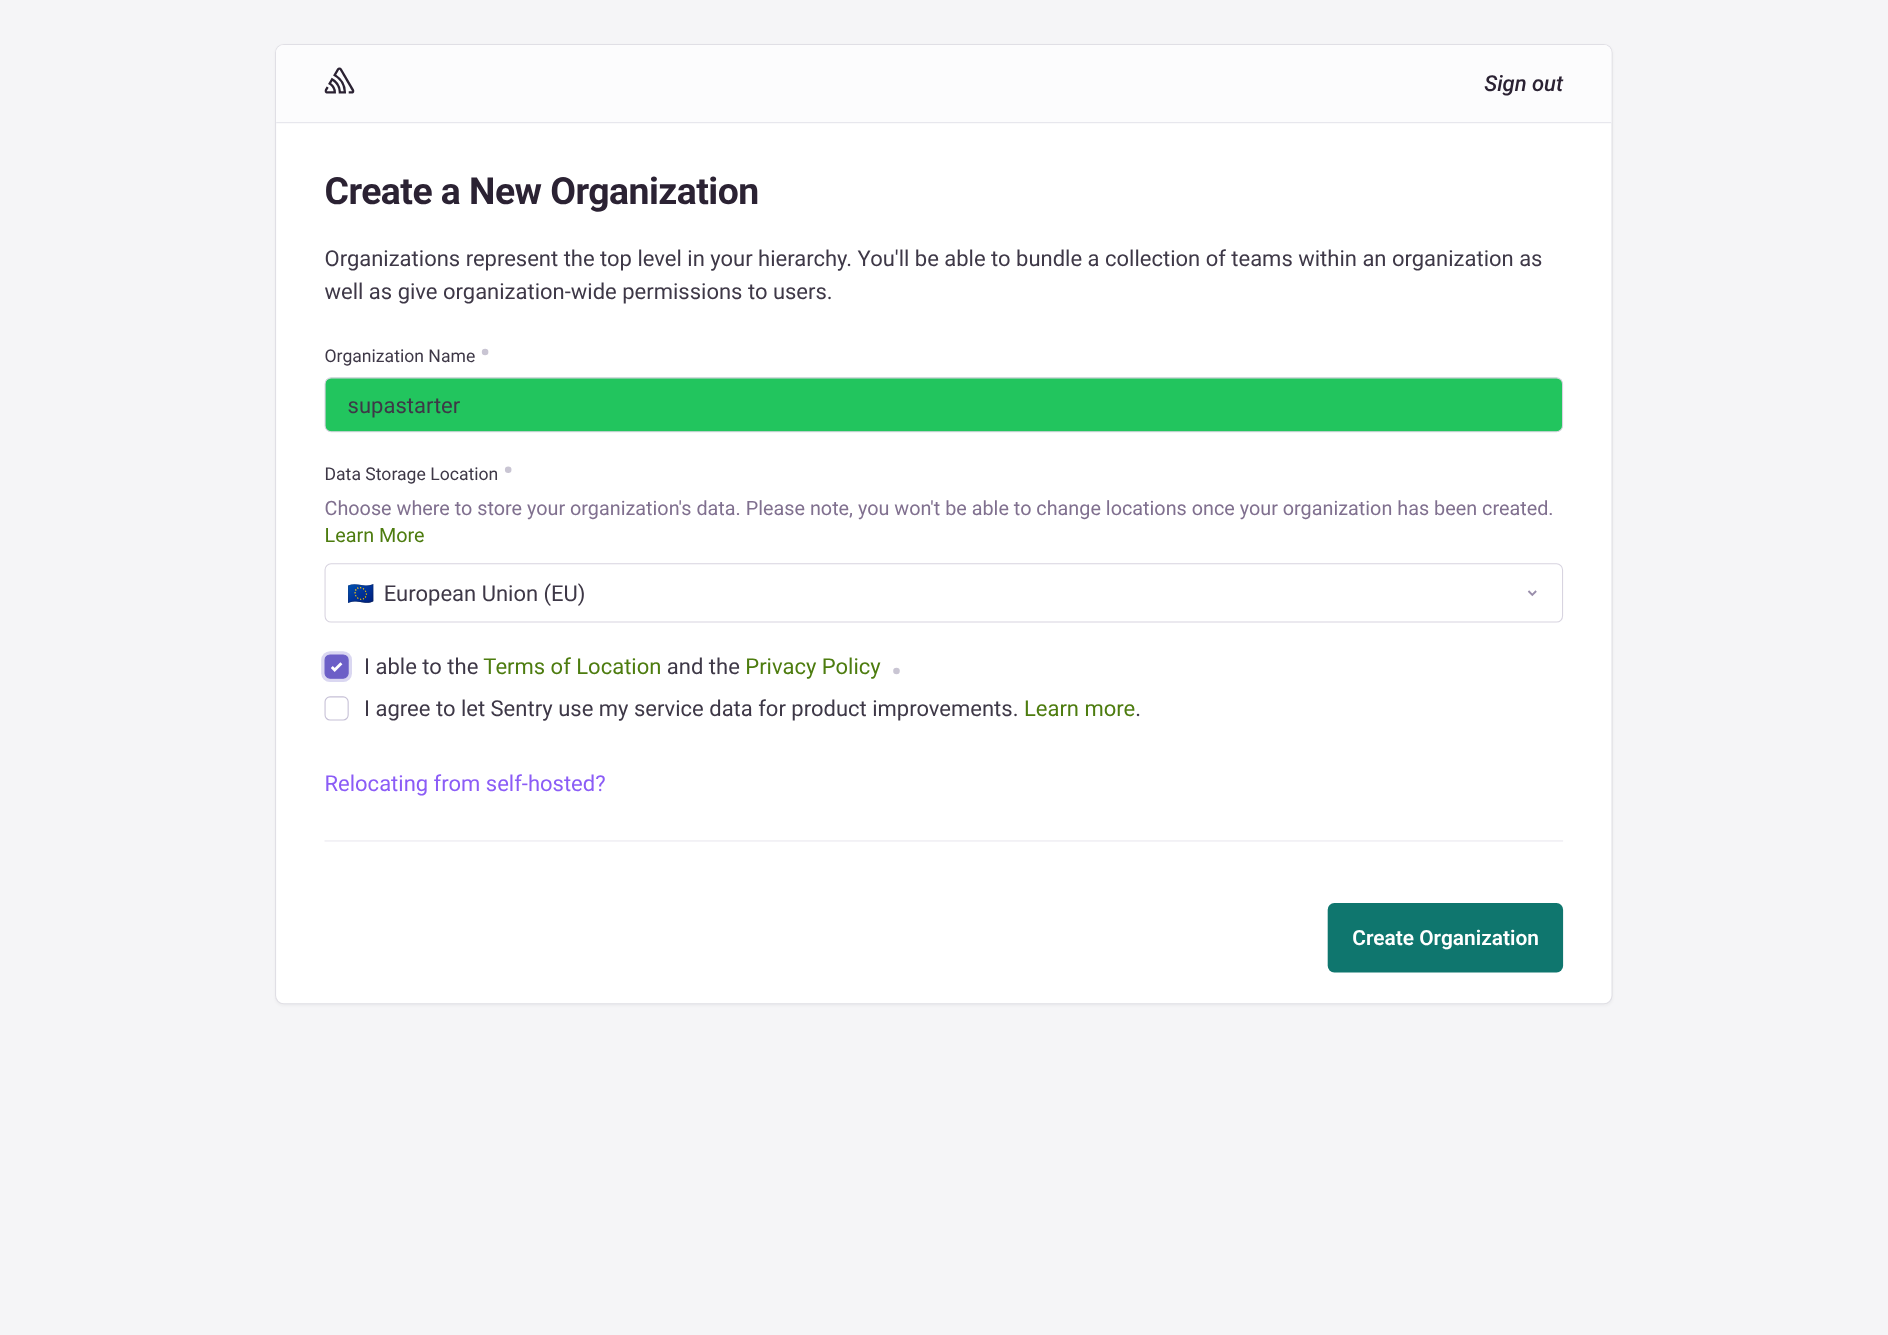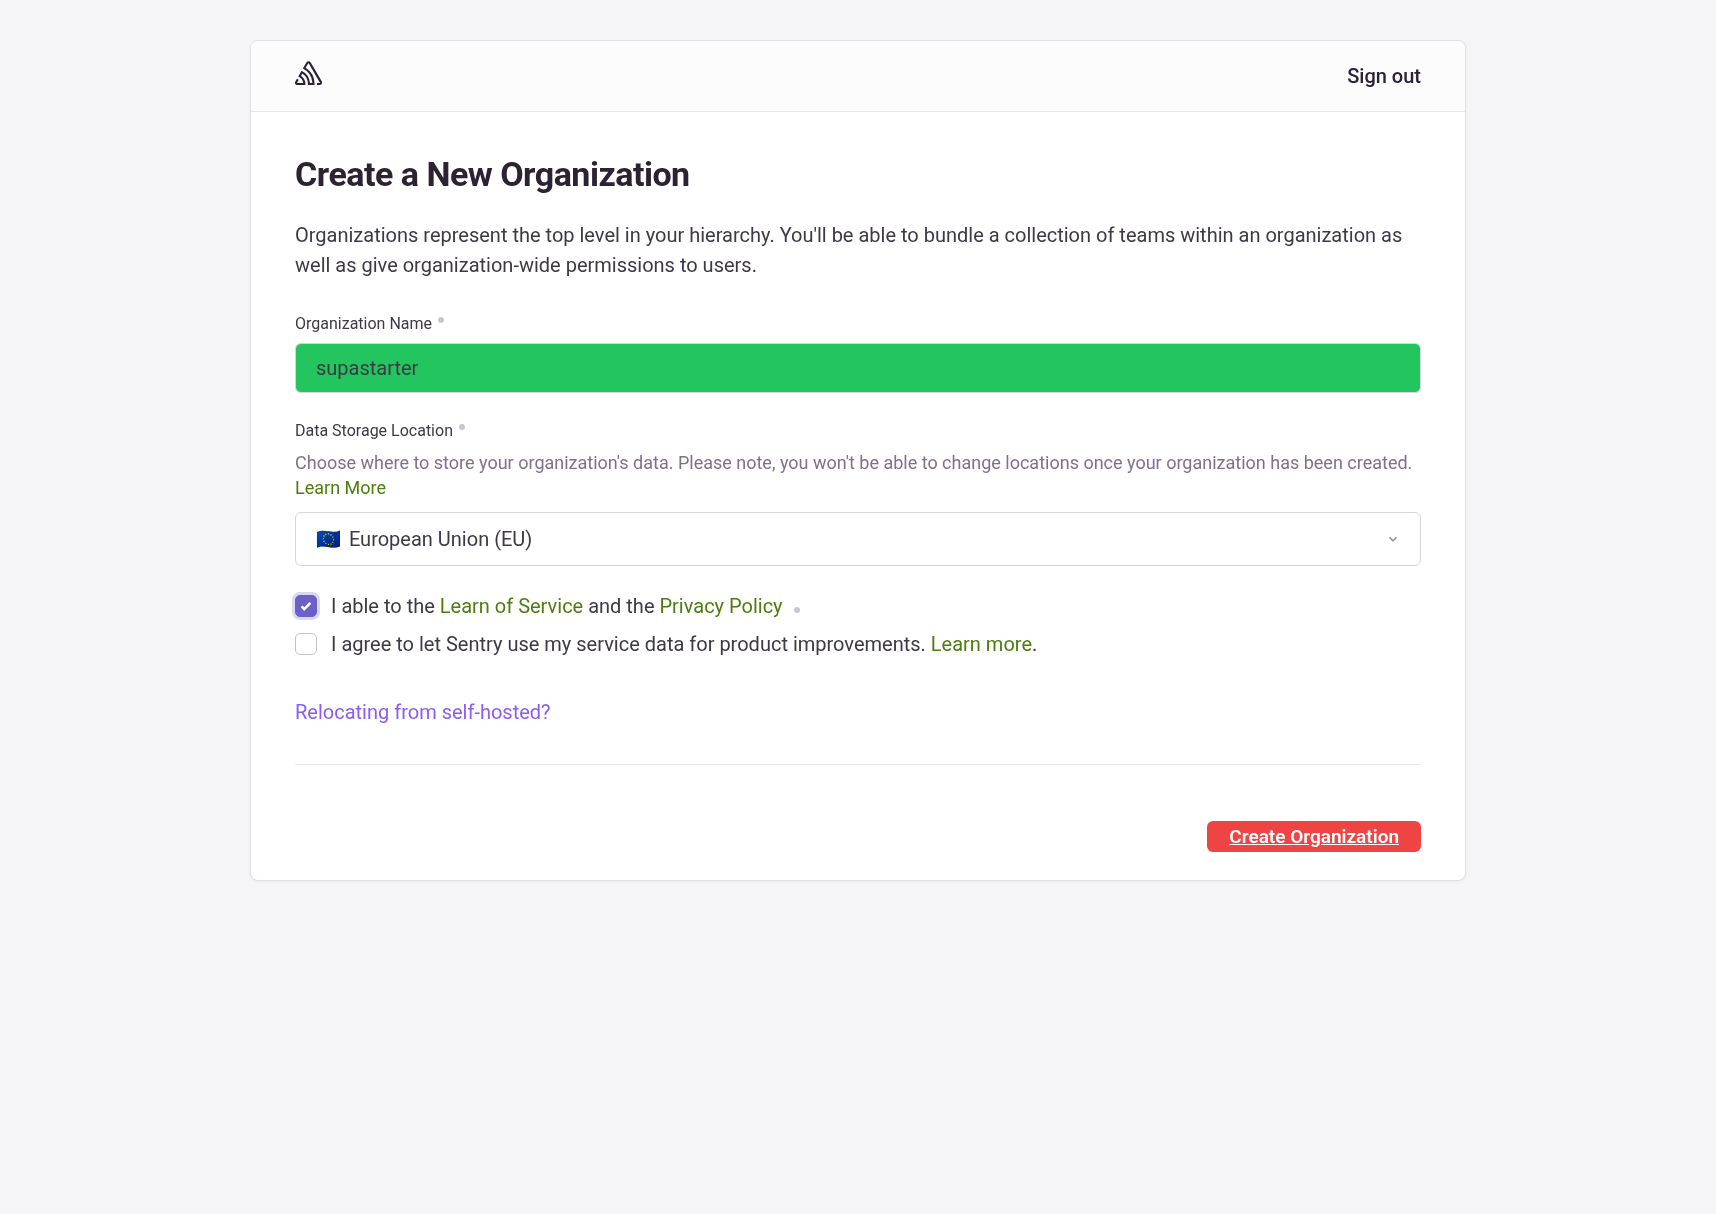--- a/index.html
+++ b/index.html
@@ -25,20 +25,21 @@
       overflow: hidden;
     }
 
     .header {
       display: flex;
       align-items: center;
       justify-content: space-between;
       padding: 20px 44px;
       border-bottom: 1px solid #e5e5eb;
       background: #fcfcfd;
+      font-style: italic;
     }
 
     .logo {
       width: 30px;
       height: 30px;
       color: #2b2233;
     }
 
     .signout {
       color: #2b2233;
@@ -192,30 +193,29 @@
       margin-top: 40px;
     }
 
     .footer {
       padding: 24px 44px 28px;
       display: flex;
       justify-content: flex-end;
     }
 
     .btn-primary {
-      background: #ef4444;
+      background: #0f766e;
       color: #ffffff;
       border: none;
-      padding: 4px 22px;
+      padding: 20px 22px;
       font-size: 19px;
       font-weight: 600;
       border-radius: 6px;
       cursor: pointer;
       font-family: inherit;
-      text-decoration: underline;
     }
   </style>
 </head>
 <body>
 
 <div class="card">
 
   <div class="header">
     <div class="logo">
       <svg viewBox="0 0 72 66" width="30" height="28" fill="currentColor">
@@ -262,21 +262,21 @@
       </div>
     </div>
 
     <div class="checkbox-row">
       <div class="checkbox checked">
         <svg width="14" height="14" viewBox="0 0 16 16" fill="none" stroke="currentColor" stroke-width="3">
           <path d="M3 8.5l3 3 7-7"></path>
         </svg>
       </div>
       <div class="checkbox-label">
-        <span>I able to the </span><a class="link">Learn of Service</a><span> and the </span><a class="link">Privacy Policy</a>
+        <span>I able to the </span><a class="link">Terms of Location</a><span> and the </span><a class="link">Privacy Policy</a>
         <span class="required-dot" style="margin-left:6px;"></span>
       </div>
     </div>
 
     <div class="checkbox-row">
       <div class="checkbox"></div>
       <div class="checkbox-label">
         <span>I agree to let Sentry use my service data for product improvements. </span><a class="link">Learn more</a><span>.</span>
       </div>
     </div>

